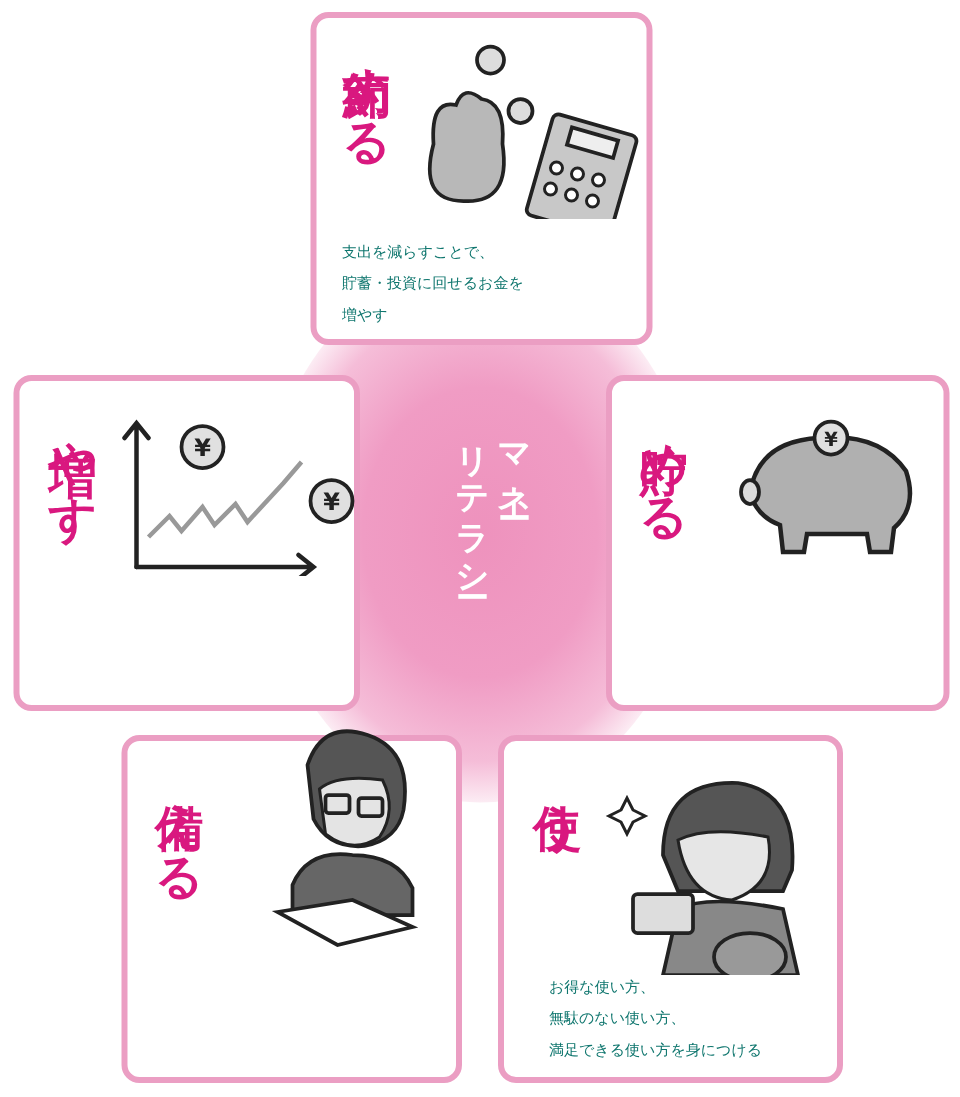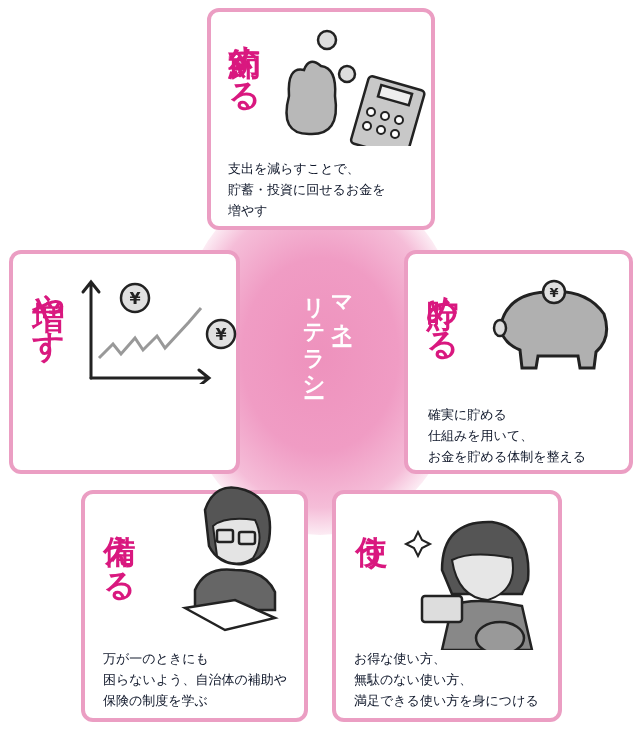--- a/index.html
+++ b/index.html
@@ -6,21 +6,21 @@
   body{width:640px;height:731px;position:relative;background:#ffffff;overflow:hidden;
        font-family:"DejaVu Sans","Liberation Sans",sans-serif;}
   .glow{position:absolute;left:175px;top:175px;width:290px;height:360px;border-radius:50%;
         background:radial-gradient(ellipse at center,#ee92bd 0%,#f09cc4 38%,#f5bdd8 60%,rgba(255,255,255,0) 75%);}
   .center-title{position:absolute;left:286px;top:282px;width:70px;height:160px;
         writing-mode:vertical-rl;color:#ffffff;font-weight:bold;font-size:22px;line-height:28px;
         letter-spacing:1px;}
   .card{position:absolute;background:#ffffff;border:4px solid #eb9ec3;border-radius:12px;box-sizing:border-box;}
   .card .head{position:absolute;writing-mode:vertical-rl;color:#d9187f;font-weight:bold;
         font-size:32px;line-height:36px;letter-spacing:0px;}
-  .card .desc{position:absolute;color:#0f172a;font-size:13px;line-height:21px;white-space:pre-line;}
+  .card .desc{position:absolute;color:#0f766e;font-size:10px;line-height:21px;white-space:pre-line;}
   .card .art{position:absolute;}
   #c-save{left:207px;top:8px;width:228px;height:222px;}
   #c-grow{left:9px;top:250px;width:231px;height:224px;}
   #c-store{left:404px;top:250px;width:229px;height:224px;}
   #c-prep{left:81px;top:490px;width:227px;height:232px;}
   #c-use{left:332px;top:490px;width:230px;height:232px;}
 </style>
 </head>
 <body>
 
@@ -71,46 +71,40 @@
 </div>
 
 <div class="card" id="c-store">
   <div class="head" style="left:17px;top:18px;">貯める</div>
   <svg class="art" style="left:78px;top:24px;" width="140" height="100">
     <path d="M14 50 Q20 16 60 14 Q100 10 118 36 Q126 60 110 74 L108 90 L94 90 L92 78 L52 78 L50 90 L36 90 L34 72 Q18 66 14 50Z" fill="#b0b0b0" stroke="#222" stroke-width="3"></path>
     <ellipse cx="14" cy="50" rx="6" ry="8" fill="#ddd" stroke="#222" stroke-width="2.5"></ellipse>
     <circle cx="68" cy="14" r="11" fill="#e0e0e0" stroke="#222" stroke-width="2.5"></circle>
     <text x="68" y="19" text-anchor="middle" font-size="13" font-weight="bold" fill="#222">¥</text>
   </svg>
-  <div class="desc" style="left:20px;top:150px;">確実に貯める
-仕組みを用いて、
-お金を貯める体制を整える</div>
 </div>
 
 <div class="card" id="c-prep">
   <div class="head" style="left:17px;top:18px;">備える</div>
   <svg class="art" style="left:80px;top:-14px;" width="120" height="160">
     <path d="M40 30 Q50 0 80 10 Q110 20 104 60 Q100 80 78 84 Q54 86 44 66Z" fill="#555" stroke="#222" stroke-width="2.5"></path>
     <path d="M48 46 Q60 36 90 40 Q100 60 88 78 Q70 90 52 76Z" fill="#e4e4e4" stroke="#222" stroke-width="2"></path>
     <rect x="52" y="50" width="16" height="12" rx="2" fill="none" stroke="#222" stroke-width="2.5"></rect>
     <rect x="74" y="52" width="16" height="12" rx="2" fill="none" stroke="#222" stroke-width="2.5"></rect>
     <path d="M30 110 Q40 86 70 90 Q100 90 110 112 L110 130 L30 130Z" fill="#666" stroke="#222" stroke-width="2.5"></path>
     <path d="M20 128 L70 120 L110 138 L60 150Z" fill="#fff" stroke="#222" stroke-width="2.5"></path>
   </svg>
-  <div class="desc" style="left:18px;top:154px;">万が一のときにも
-困らないよう、自治体の補助や
-保険の制度を学ぶ</div>
 </div>
 
 <div class="card" id="c-use">
   <div class="head" style="left:18px;top:18px;">使う</div>
   <svg class="art" style="left:66px;top:16px;" width="140" height="140">
     <path d="M12 30 L16 22 L20 30 L28 34 L20 38 L16 46 L12 38 L4 34Z" fill="#fff" stroke="#222" stroke-width="2"></path>
     <path d="M40 60 Q40 10 90 12 Q130 18 126 70 L120 84 L50 84Z" fill="#555" stroke="#222" stroke-width="2.5"></path>
     <path d="M50 50 Q70 40 110 48 Q116 80 86 90 Q56 88 50 50Z" fill="#e6e6e6" stroke="#222" stroke-width="2"></path>
     <path d="M50 96 Q70 86 120 96 L130 140 L40 140Z" fill="#888" stroke="#222" stroke-width="2.5"></path>
     <rect x="20" y="86" width="40" height="26" rx="3" fill="#ddd" stroke="#222" stroke-width="2.5"></rect>
     <ellipse cx="98" cy="128" rx="24" ry="16" fill="#999" stroke="#222" stroke-width="2.5"></ellipse>
   </svg>
-  <div class="desc" style="left:18px;top:154px;">お得な使い方、
+  <div class="desc" style="left:30px;top:154px;">お得な使い方、
 無駄のない使い方、
 満足できる使い方を身につける</div>
 </div>
 
 </body></html>

